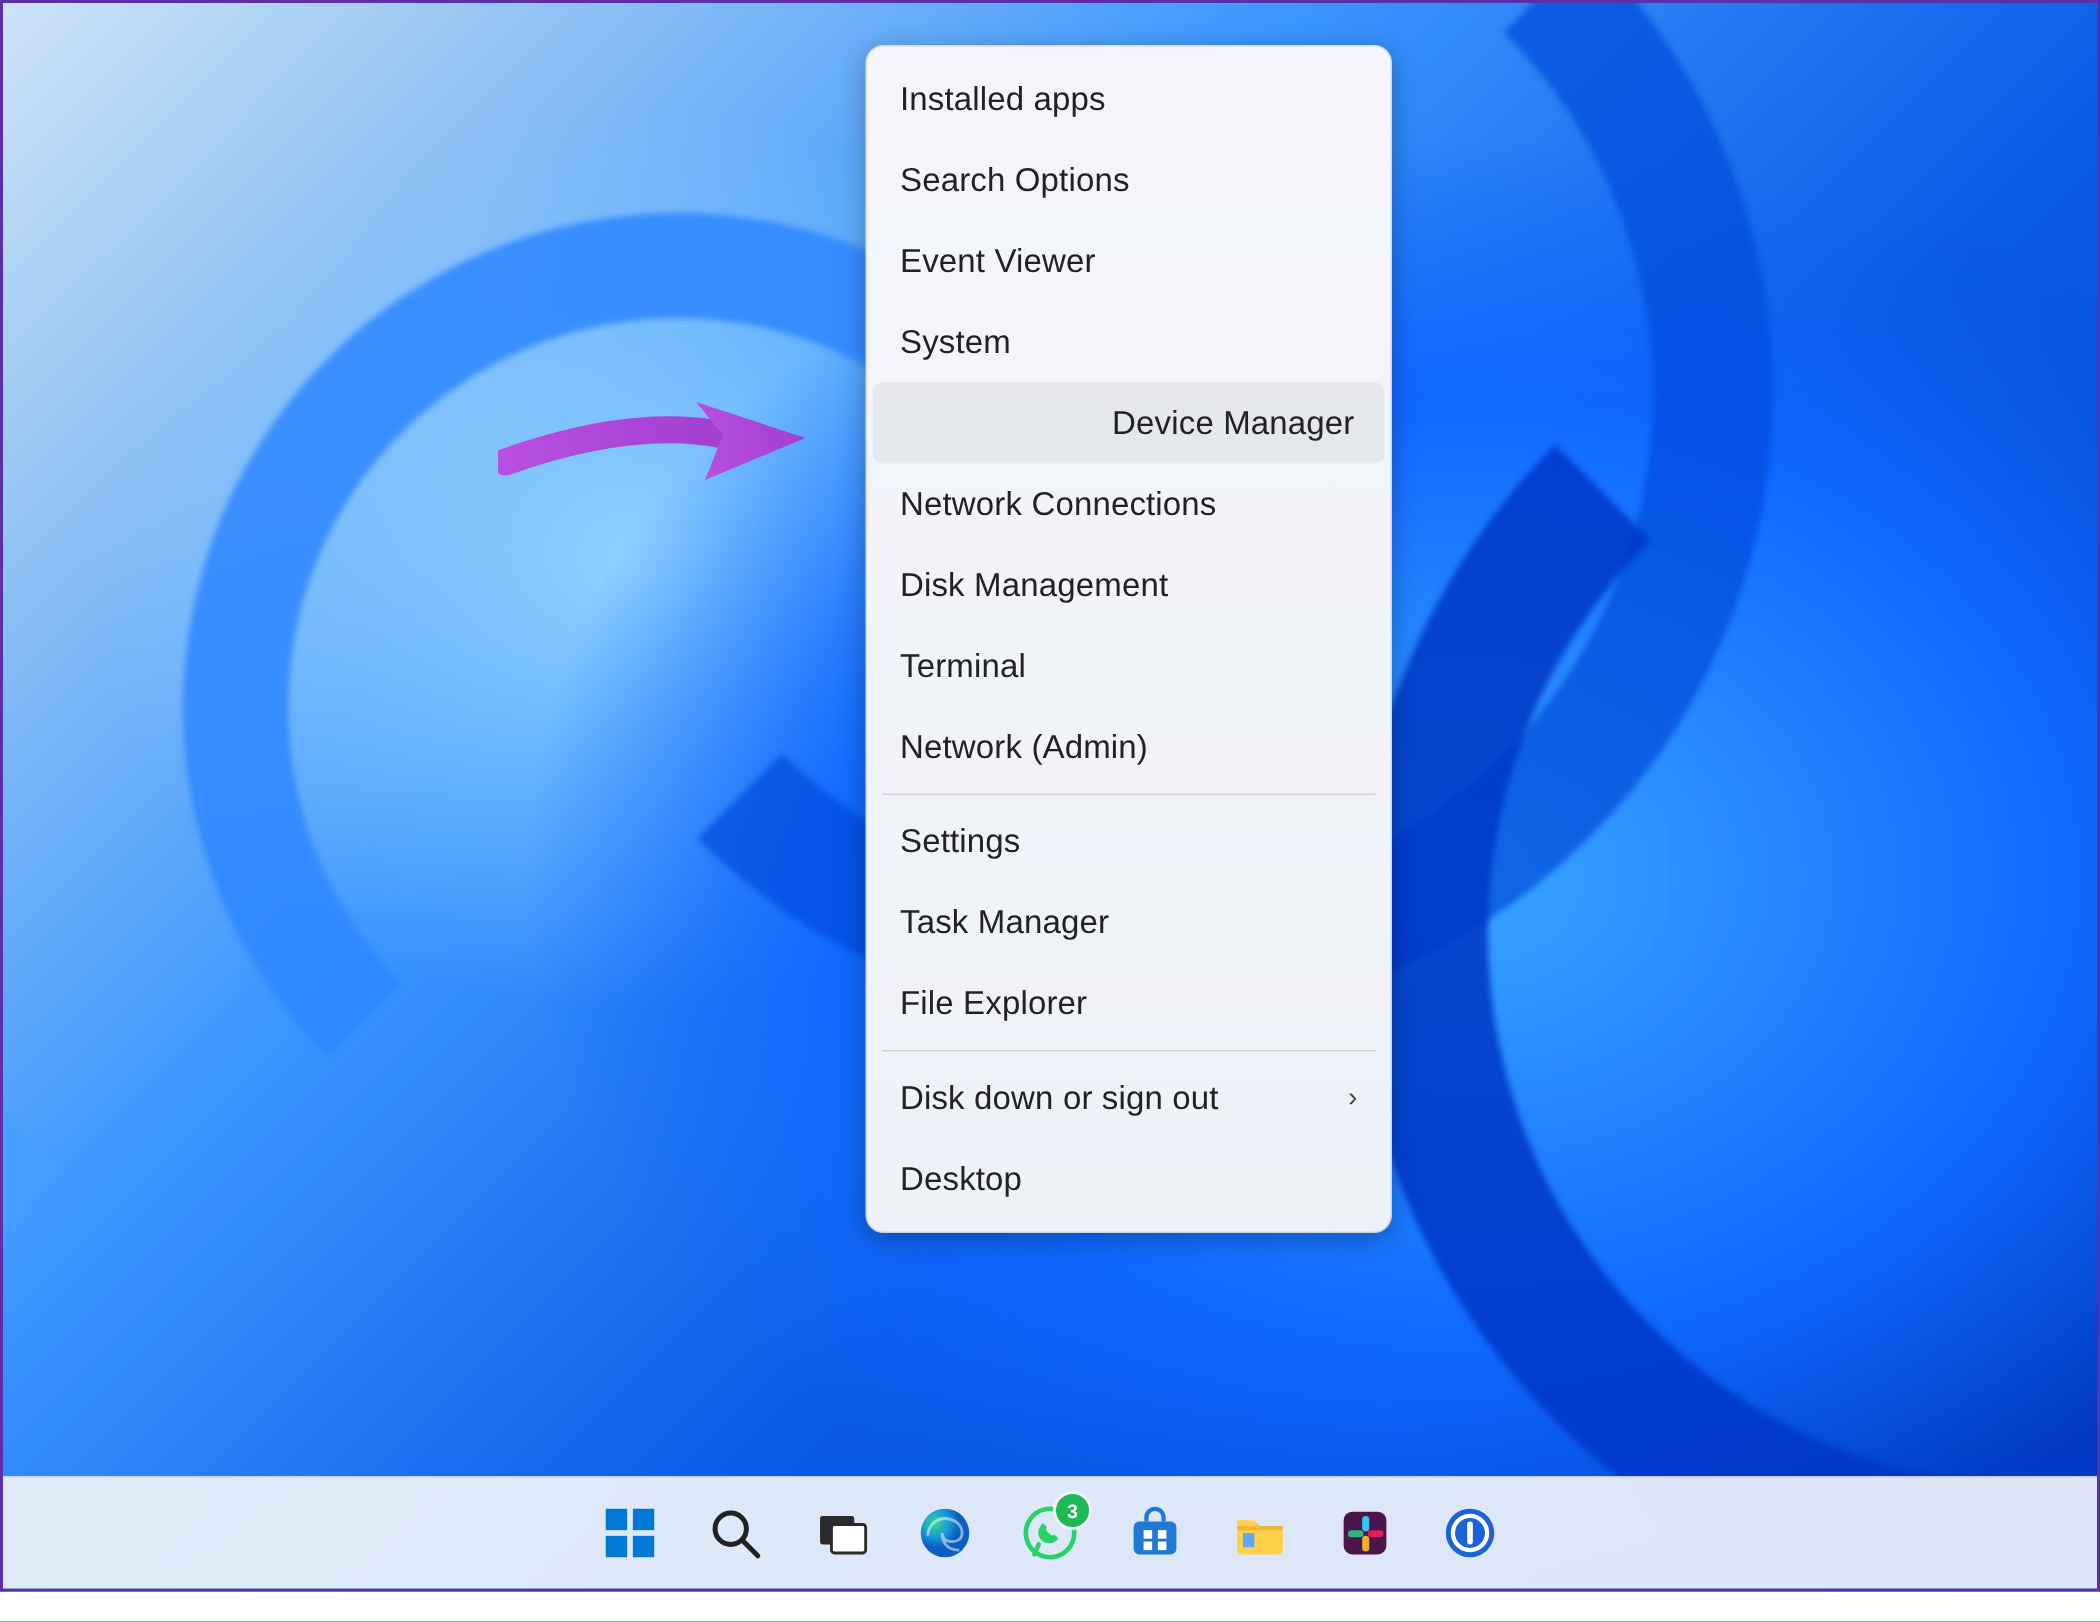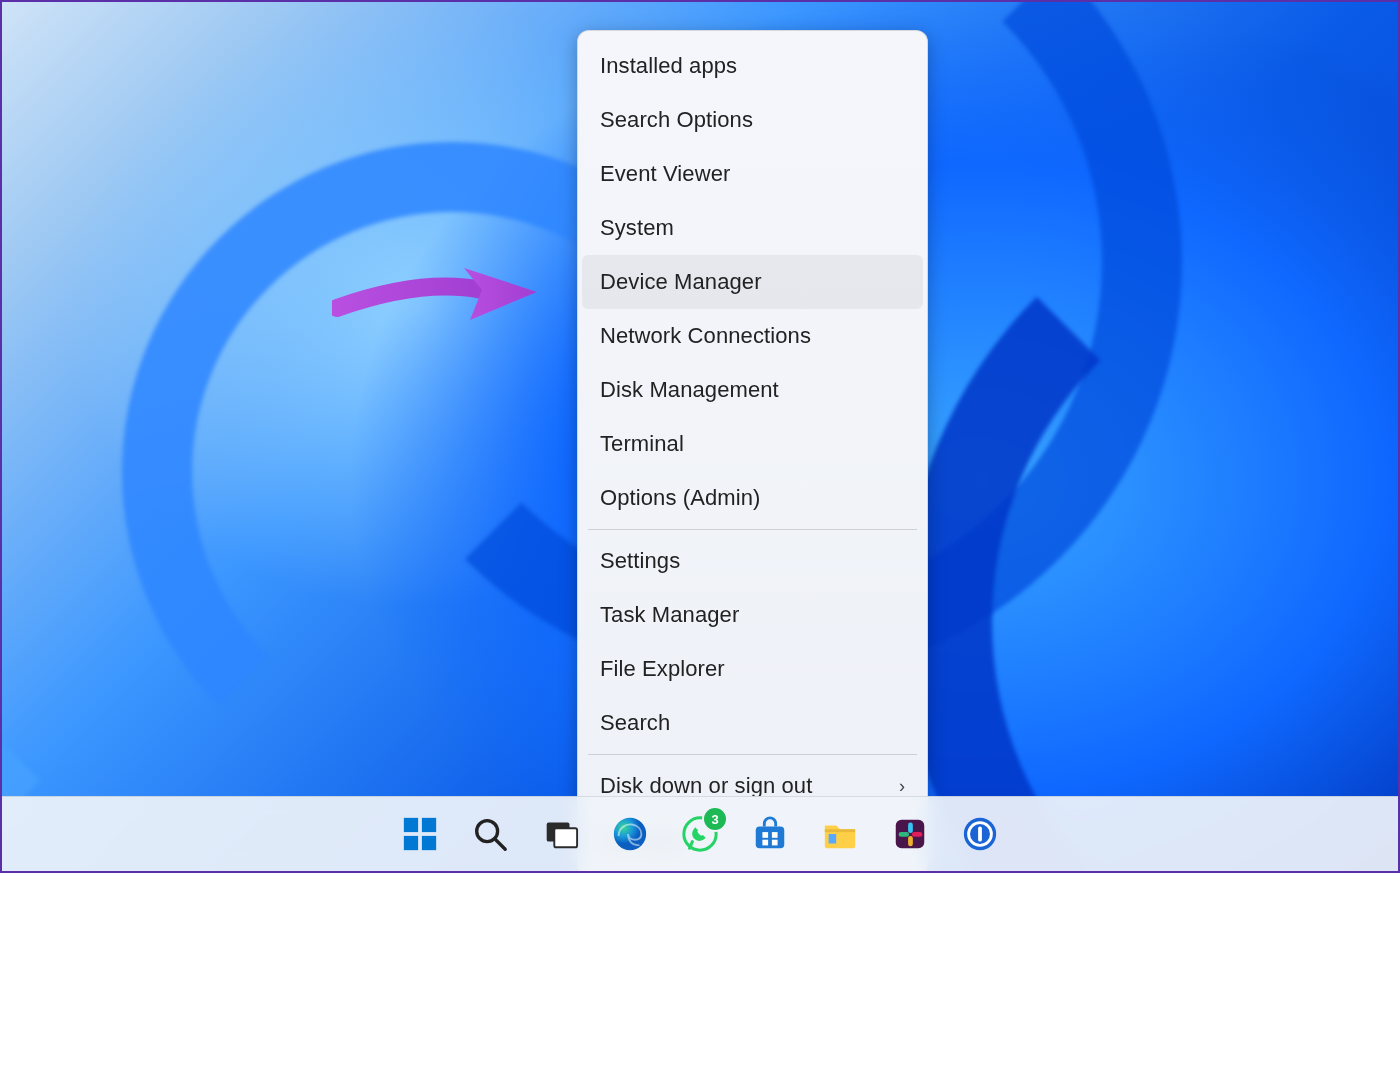--- a/index.html
+++ b/index.html
@@ -1,16 +1,16 @@
 <!DOCTYPE html>
 <html><head>
 <meta charset="utf-8">
 <style>
   html,body{margin:0;padding:0;width:100%;height:100%;overflow:hidden;font-family:"Segoe UI Variable","Segoe UI",Tahoma,sans-serif;}
-  #stage{position:relative;width:1400px;height:873px;margin:0 auto;box-sizing:border-box;border:2px solid #5b2fa8;background:#15803d;overflow:hidden;}
+  #stage{position:relative;width:1400px;height:1061px;margin:0 auto;box-sizing:border-box;border:2px solid #5b2fa8;background:#15803d;overflow:hidden;}
   
   #wallpaper{position:absolute;inset:0;
     background:
       radial-gradient(ellipse 900px 700px at 70% 55%,#3aa6ff 0%,#0f68ff 45%,transparent 70%),
       radial-gradient(ellipse 700px 900px at 88% 60%,#0036b3 0%,transparent 55%),
       radial-gradient(ellipse 600px 500px at 30% 35%,#8fd0ff 0%,transparent 60%),
       linear-gradient(135deg,#cfe3f7 0%,#9ec9f3 12%,#3c97ff 35%,#0a5be8 60%,#0036c3 100%);
   }
   
   .ribbon{position:absolute;border-radius:50%;filter:blur(2px);}
@@ -27,21 +27,21 @@
   #context-menu{position:absolute;left:575px;top:28px;width:351px;padding:8px 5px;border-radius:12px;
     background:linear-gradient(#f4f6fb,#eef1f7);
     box-shadow:0 4px 18px rgba(0,0,0,.28),0 0 0 1px rgba(0,0,0,.12) inset;
     backdrop-filter:blur(10px);
     box-sizing:border-box;
   }
   .menu-group{padding:1px 0;}
   .menu-sep{height:1px;background:rgba(0,0,0,.14);margin:3px 6px;}
   .menu-item{position:relative;display:flex;align-items:center;min-height:48px;padding:3px 20px 3px 18px;
     font-size:22px;color:#222;border-radius:6px;cursor:default;letter-spacing:.1px;}
-  .menu-item.highlight{background:rgba(0,0,0,.05);}
+  .menu-item.highlight{background:rgba(0,0,0,.05);justify-content:flex-end;}
   .menu-item .chevron{position:absolute;right:18px;top:50%;transform:translateY(-50%);font-size:18px;color:#444;}
 
   
   #taskbar{position:absolute;left:0;right:0;bottom:0;height:74px;background:rgba(240,244,250,.92);
     border-top:1px solid rgba(0,0,0,.1);display:flex;align-items:center;justify-content:center;gap:26px;
     backdrop-filter:blur(10px);}
   .tb-item{width:44px;height:44px;position:relative;display:flex;align-items:center;justify-content:center;}
   .tb-item svg{width:38px;height:38px;display:block;}
   .badge{position:absolute;top:-6px;right:-6px;width:22px;height:22px;border-radius:50%;
     background:#1db954;color:#fff;font-size:13px;font-weight:600;display:flex;align-items:center;justify-content:center;
@@ -91,36 +91,33 @@
         <div class="menu-item">
           <span>Network Connections</span>
         </div>
         <div class="menu-item">
           <span>Disk Management</span>
         </div>
         <div class="menu-item">
           <span>Terminal</span>
         </div>
         <div class="menu-item">
-          <span>Options (Admin)</span>
+          <span>Network (Admin)</span>
         </div>
       </div>
       <div class="menu-sep"></div>
       <div class="menu-group">
         <div class="menu-item">
           <span>Settings</span>
         </div>
         <div class="menu-item">
           <span>Task Manager</span>
         </div>
         <div class="menu-item">
           <span>File Explorer</span>
-        </div>
-        <div class="menu-item">
-          <span>Search</span>
         </div>
       </div>
       <div class="menu-sep"></div>
       <div class="menu-group">
         <div class="menu-item">
           <span>Disk down or sign out</span>
           <span class="chevron">›</span>
         </div>
         <div class="menu-item">
           <span>Desktop</span>

